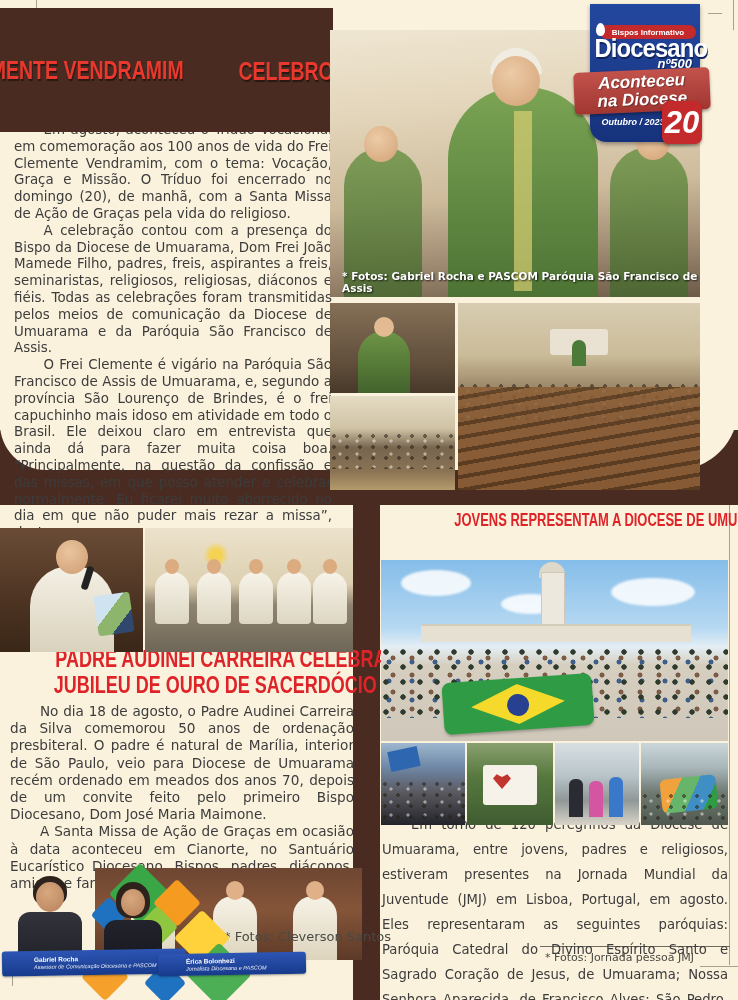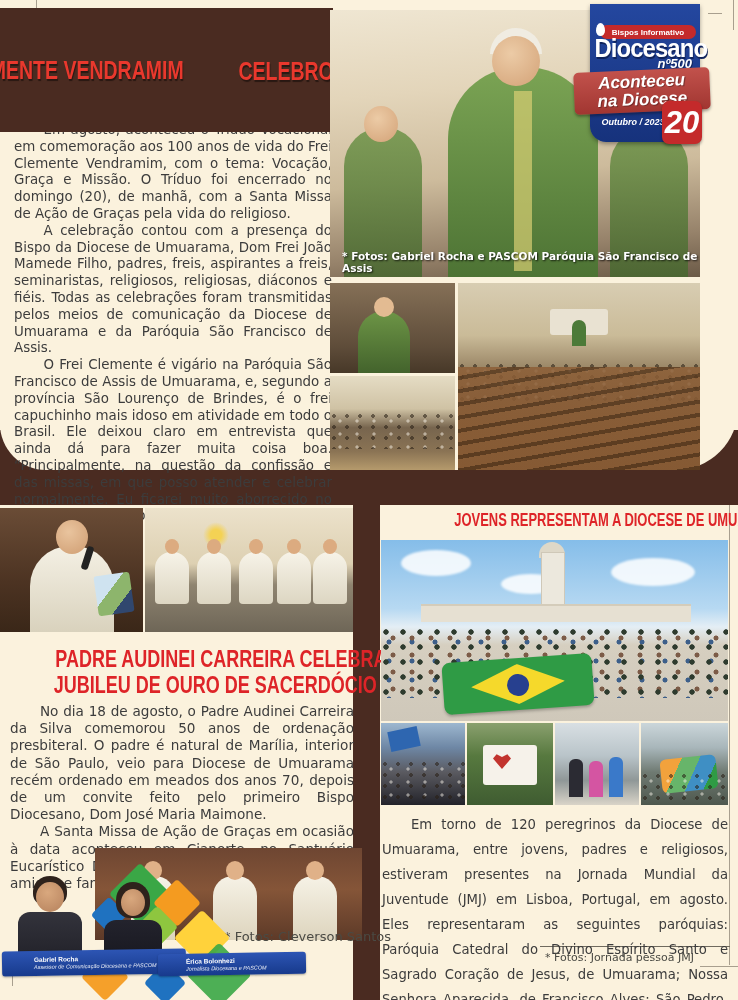--- a/index.html
+++ b/index.html
@@ -68,21 +68,21 @@
   .col-audinei{left:10px;top:703px;width:344px;font-size:13.6px;line-height:17.2px;}
   .col-jmj{left:382px;top:812px;width:346px;font-size:13.2px;line-height:25px;}
 
   
   .hl-red{position:absolute;color:#de2428;font-family:"Liberation Sans",sans-serif;font-weight:bold;
           text-align:center;line-height:1.08;}
   .hl-audinei{left:0;top:646px;width:355px;font-size:24px;}
   .hl-jmj{left:380px;top:511px;width:350px;font-size:18px;}
 
   
-  .photo{position:absolute;overflow:hidden;z-index:6;}
+  .photo{position:absolute;overflow:hidden;z-index:6;margin-top:20px;}
   .ph-frei-main{left:330px;top:10px;width:370px;height:267px;
      background:linear-gradient(175deg,#efe6d2 0%,#e3d5ba 30%,#cdbb9c 60%,#96826a 85%,#6b5a47 100%);}
   .fc-side{position:absolute;bottom:0;width:78px;height:150px;border-radius:40px 40px 0 0;
      background:linear-gradient(180deg,#6e9448,#47672f);opacity:.85;}
   .fc-head{position:absolute;border-radius:50%;background:radial-gradient(circle at 40% 35%,#eccba6,#d3a277);}
   .fc-priest{position:absolute;left:118px;bottom:0;width:150px;height:210px;border-radius:72px 72px 0 0;
      background:linear-gradient(180deg,#7ba454,#4d7334);}
   .fc-stole{position:absolute;left:66px;top:24px;width:18px;height:180px;background:#d8cf74;opacity:.7;}
   .fc-hair{position:absolute;left:160px;top:18px;width:52px;height:26px;border-radius:26px 26px 0 0;background:#f0ece2;}
   .photo-credit-overlay{position:absolute;left:12px;bottom:3px;color:#fff;font-size:10.5px;font-weight:bold;

